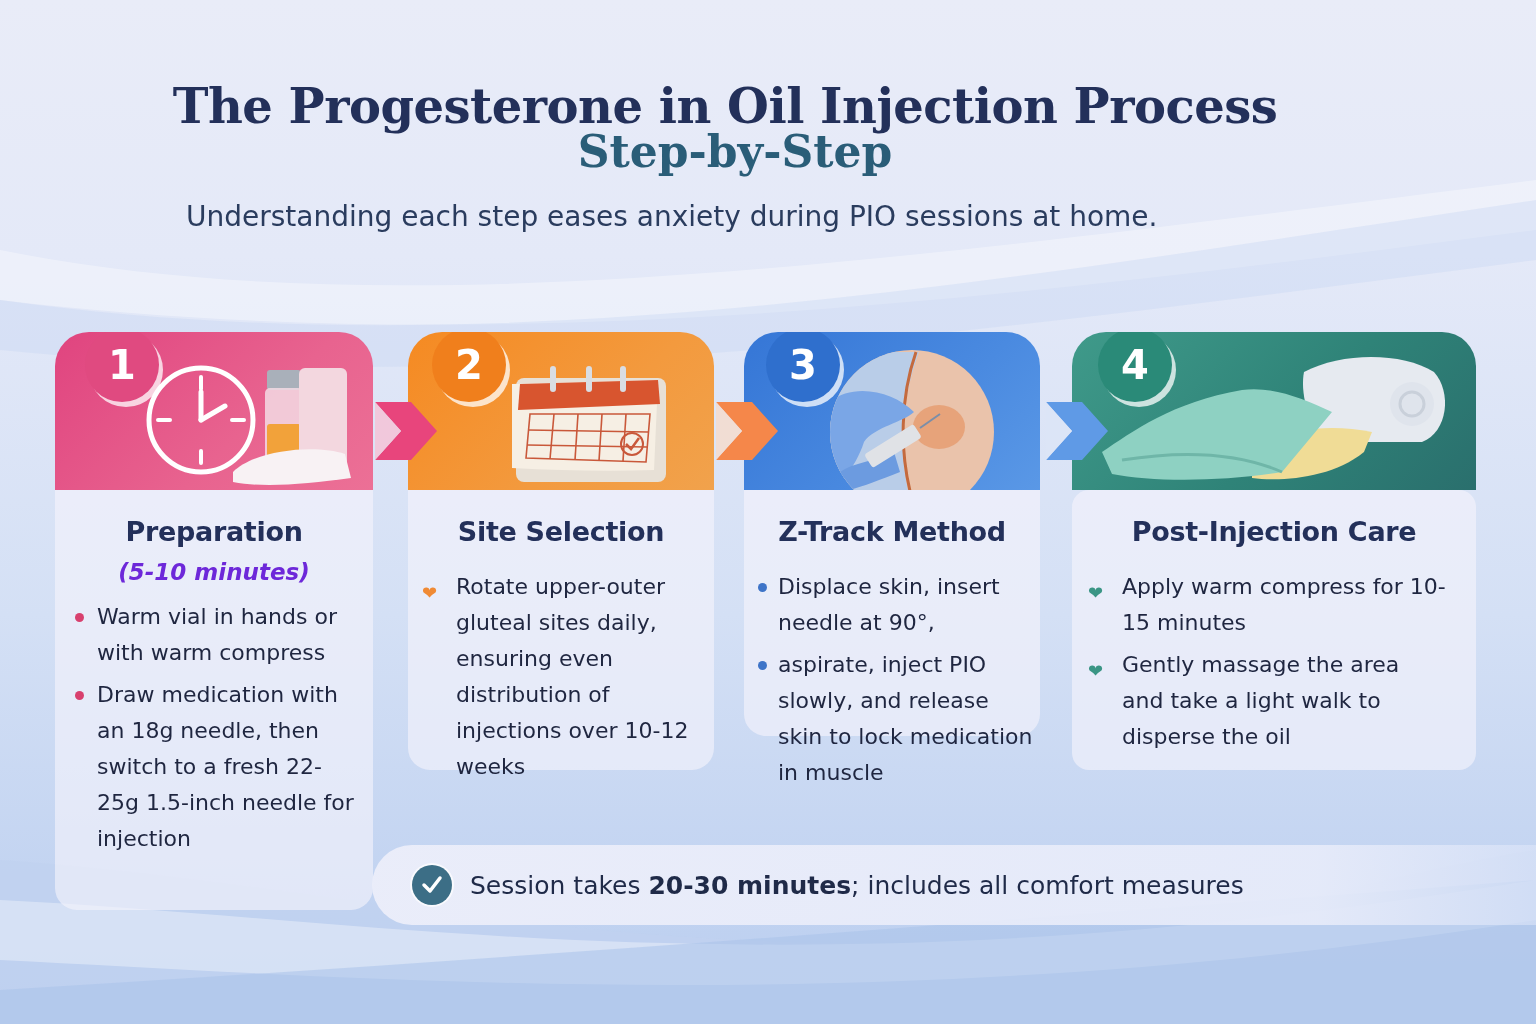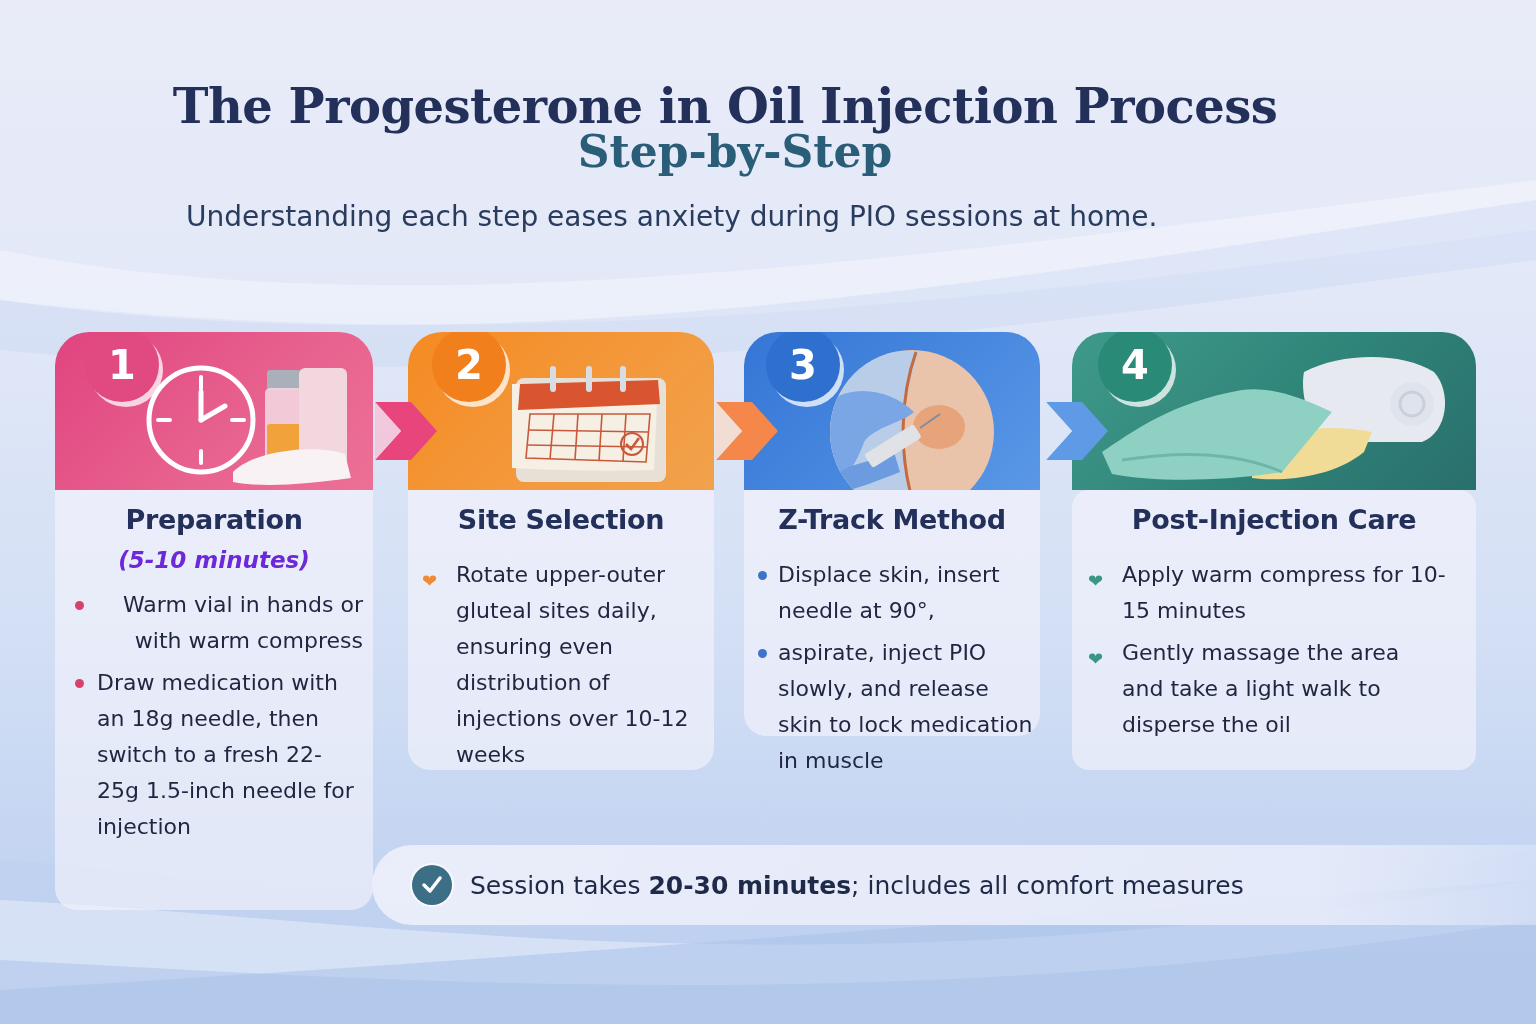--- a/index.html
+++ b/index.html
@@ -28,21 +28,21 @@
   .card {
     position: absolute; top: 332px; z-index: 2;
     border-radius: 34px 34px 0 0;
   }
   .card .header {
     position: relative; height: 158px; border-radius: 34px 34px 0 0; overflow: hidden;
   }
   .card .body {
     background: rgba(245, 244, 252, 0.62);
     border-radius: 0 0 22px 22px;
-    padding-top: 14px;
+    padding-top: 26px;
   }
   .badge {
     position: absolute; top: -30px; left: 28px; width: 74px; height: 74px; border-radius: 50%;
     color: #fff; font-family: "DejaVu Sans", sans-serif; font-weight: bold; font-size: 40px;
     display: flex; align-items: center; justify-content: center;
     box-shadow: 4px 5px 0 rgba(255,255,255,0.75); z-index: 4;
   }
   .card-title {
     text-align: center; font-family: "DejaVu Sans", sans-serif; font-weight: bold;
     font-size: 27px; color: #23305a; letter-spacing: -0.3px;
@@ -107,21 +107,21 @@
       <rect x="212" y="92" width="34" height="36" rx="3" fill="#f2a23a"></rect>
       <rect x="244" y="36" width="48" height="100" rx="6" fill="#f3d7df"></rect>
       <path d="M178 140 C 200 118, 260 112, 290 122 L 296 146 C 250 152, 210 156, 178 150 Z" fill="#f8f2f4"></path>
     </svg>
     <div class="badge" style="background:#e04a80; top:-4px; left:30px;">1</div>
   </div>
   <div class="body" style="height:420px;">
     <div class="card-title">Preparation</div>
     <div class="card-duration">(5-10 minutes)</div>
     <ul class="bullets">
-      <li style="padding-right:10px;text-align:right;"><span class="dot" style="background:#d8406e;"></span><span>Warm vial in hands or with warm compress</span></li>
+      <li style="padding-right:10px;"><span class="dot" style="background:#d8406e;"></span><span>Warm vial in hands or with warm compress</span></li>
       <li style="padding-right:10px;"><span class="dot" style="background:#d8406e;"></span><span>Draw medication with an 18g needle, then switch to a fresh 22-25g 1.5-inch needle for injection</span></li>
     </ul>
   </div>
 </div>
 
 <svg class="chevron" style="left:375px; top:402px;" width="65" height="58" viewBox="0 0 65 58">
   <polygon points="0,0 36,0 62,29 36,58 0,58 26,29" fill="#e8457c"></polygon>
   <polygon points="0,0 26,29 0,58" fill="#f3c4d8" opacity="0.9"></polygon>
 </svg>
 

